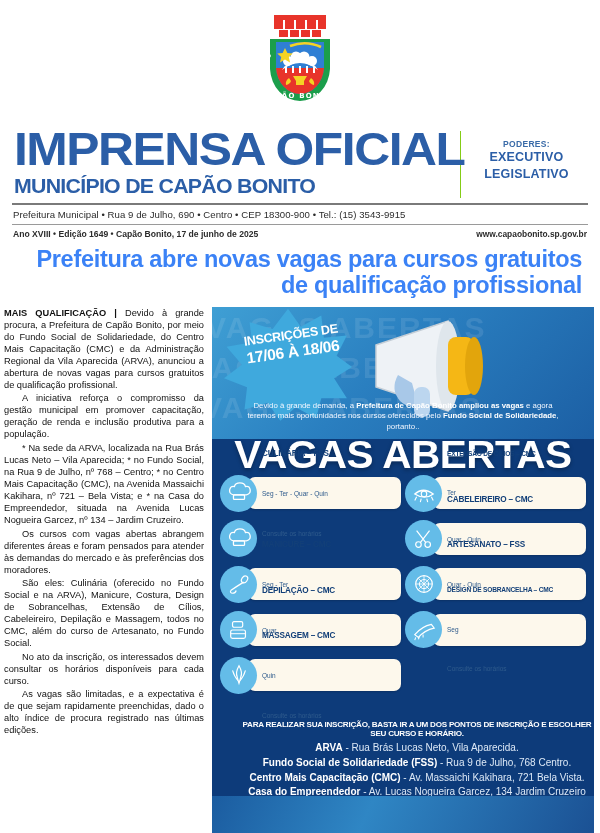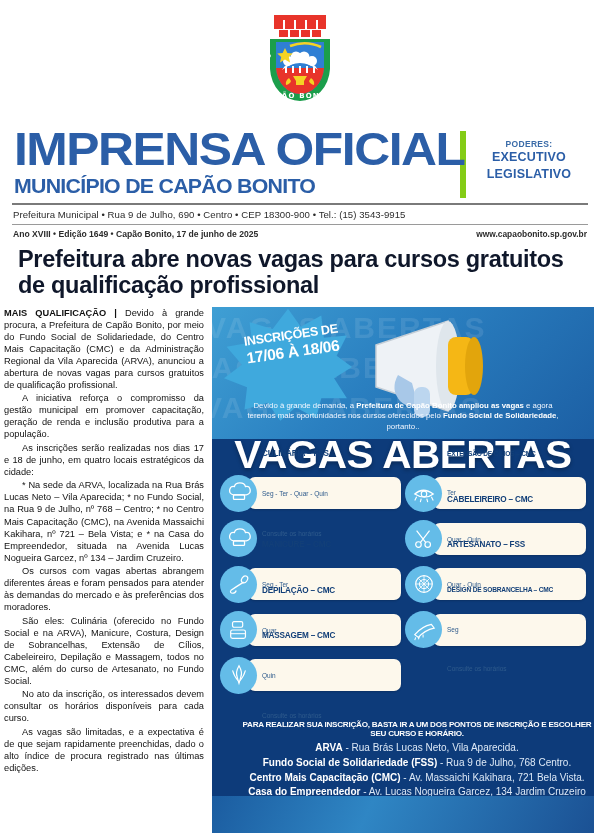--- a/index.html
+++ b/index.html
@@ -35,45 +35,45 @@
     font-size:20.5px;
     letter-spacing:-0.7px;
     color:#2b5ea7;
     transform:scaleX(1.04);
     transform-origin:left center;
     margin-top:2px;
     white-space:nowrap;
   }
   .poderes {
     width:132px;
-    border-left:6px solid #84cc16;
+    border-left:1px solid #84cc16;
     text-align:center;
     padding:8px 4px 4px 4px;
     align-self:stretch;
     margin-top:4px;
   }
   .poderes .p-label { font-size:8.5px; font-weight:bold; color:#3a6ba8; letter-spacing:0.3px; }
   .poderes .p-item { font-size:12.5px; font-weight:bold; color:#2b5ea7; line-height:1.35; letter-spacing:0.2px; }
 
   .rule-thick { height:2px; background:#7a7a7a; margin:5px 4px 0 4px; }
   .addr-line { font-size:9.6px; color:#2c2c2c; padding:4px 4px 4px 5px; letter-spacing:0.05px; }
   .rule-thin { height:1px; background:#9a9a9a; margin:0 4px; }
   .edition-row {
     display:flex; justify-content:space-between; align-items:baseline;
     font-size:8.6px; color:#2c2c2c; padding:4px 5px 5px 5px;font-weight:bold;
   }
   .edition-site { font-size:8.4px; }
 
   
   .headline {
-    text-align:left;
+    text-align:right;
     font-size:23.5px;
     font-weight:bold;
     line-height:1.13;
-    color:#0f172a;
+    color:#3b82f6;
     padding:2px 18px 8px 18px;
     letter-spacing:-0.3px;
   }
 
   
   .content { display:flex; padding:0 4px; gap:8px; }
 
   
   .article { width:200px; }
   .article p {
@@ -255,21 +255,20 @@
 
 <div class="headline">Prefeitura abre novas vagas para cursos gratuitos de qualificação profissional</div>
 
 <div class="content">
 
   <div class="article">
     <p>
       <b>MAIS QUALIFICAÇÃO |</b><span> Devido à grande procura, a Prefeitura de Capão Bonito, por meio do Fundo Social de Solidariedade, do Centro Mais Capacitação (CMC) e da Administração Regional da Vila Aparecida (ARVA), anunciou a abertura de novas vagas para cursos gratuitos de qualificação profissional.</span>
     </p>
     <p class="indent">A iniciativa reforça o compromisso da gestão municipal em promover capacitação, geração de renda e inclusão produtiva para a população.</p>
-    <p class="indent">As inscrições serão realizadas nos dias 17 e 18 de junho, em quatro locais estratégicos da cidade:</p>
     <p class="indent">* Na sede da ARVA, localizada na Rua Brás Lucas Neto – Vila Aparecida; * no Fundo Social, na Rua 9 de Julho, nº 768 – Centro; * no Centro Mais Capacitação (CMC), na Avenida Massaichi Kakihara, nº 721 – Bela Vista; e * na Casa do Empreendedor, situada na Avenida Lucas Nogueira Garcez, nº 134 – Jardim Cruzeiro.</p>
     <p class="indent">Os cursos com vagas abertas abrangem diferentes áreas e foram pensados para atender às demandas do mercado e às preferências dos moradores.</p>
     <p class="indent">São eles: Culinária (oferecido no Fundo Social e na ARVA), Manicure, Costura, Design de Sobrancelhas, Extensão de Cílios, Cabeleireiro, Depilação e Massagem, todos no CMC, além do curso de Artesanato, no Fundo Social.</p>
     <p class="indent">No ato da inscrição, os interessados devem consultar os horários disponíveis para cada curso.</p>
     <p class="indent">As vagas são limitadas, e a expectativa é de que sejam rapidamente preenchidas, dado o alto índice de procura registrado nas últimas edições.</p>
   </div>
 
   <div class="poster">
 
     <div class="poster-top">

